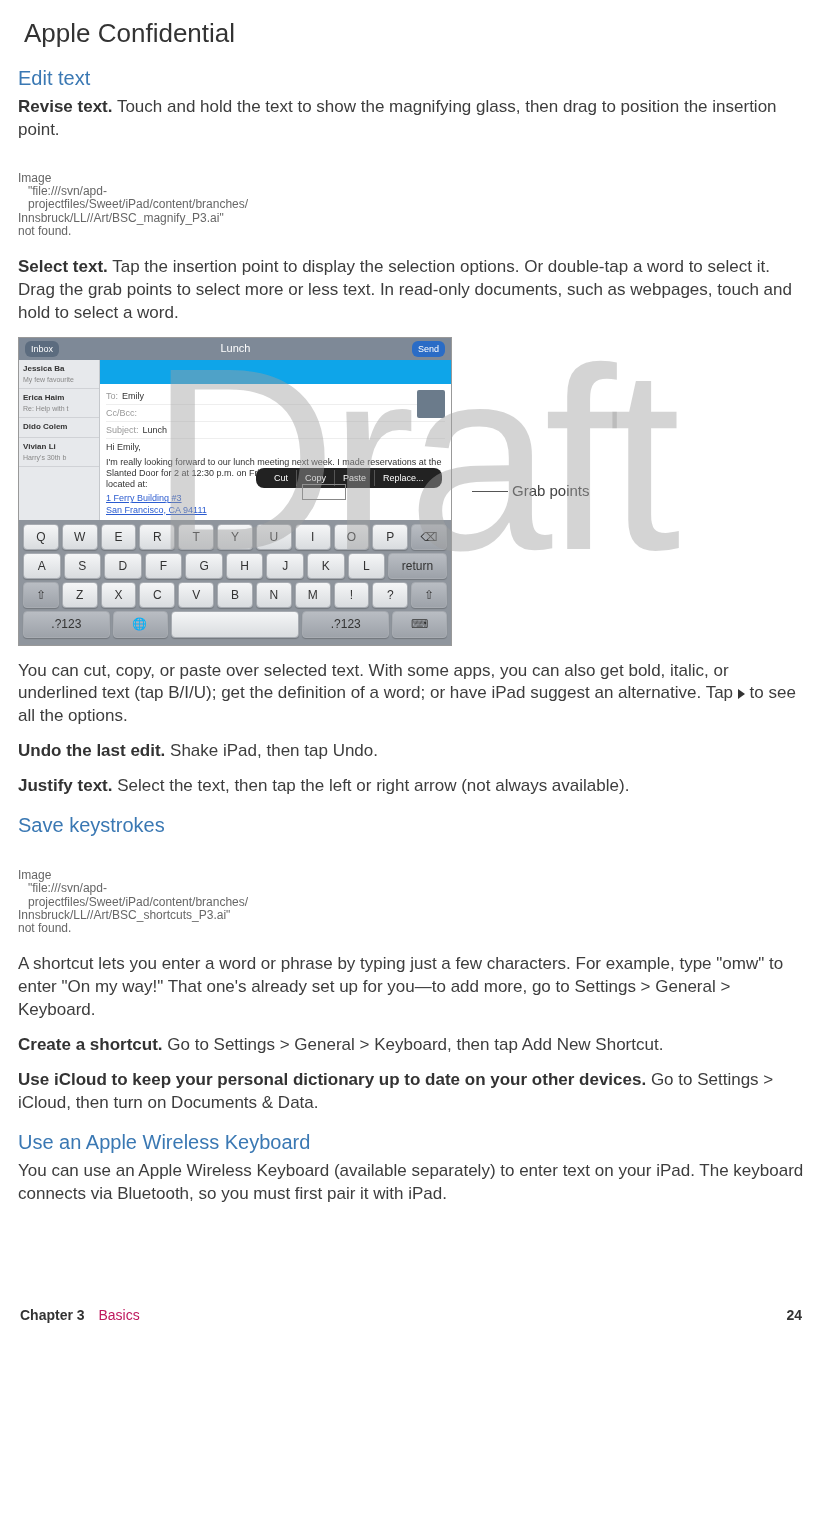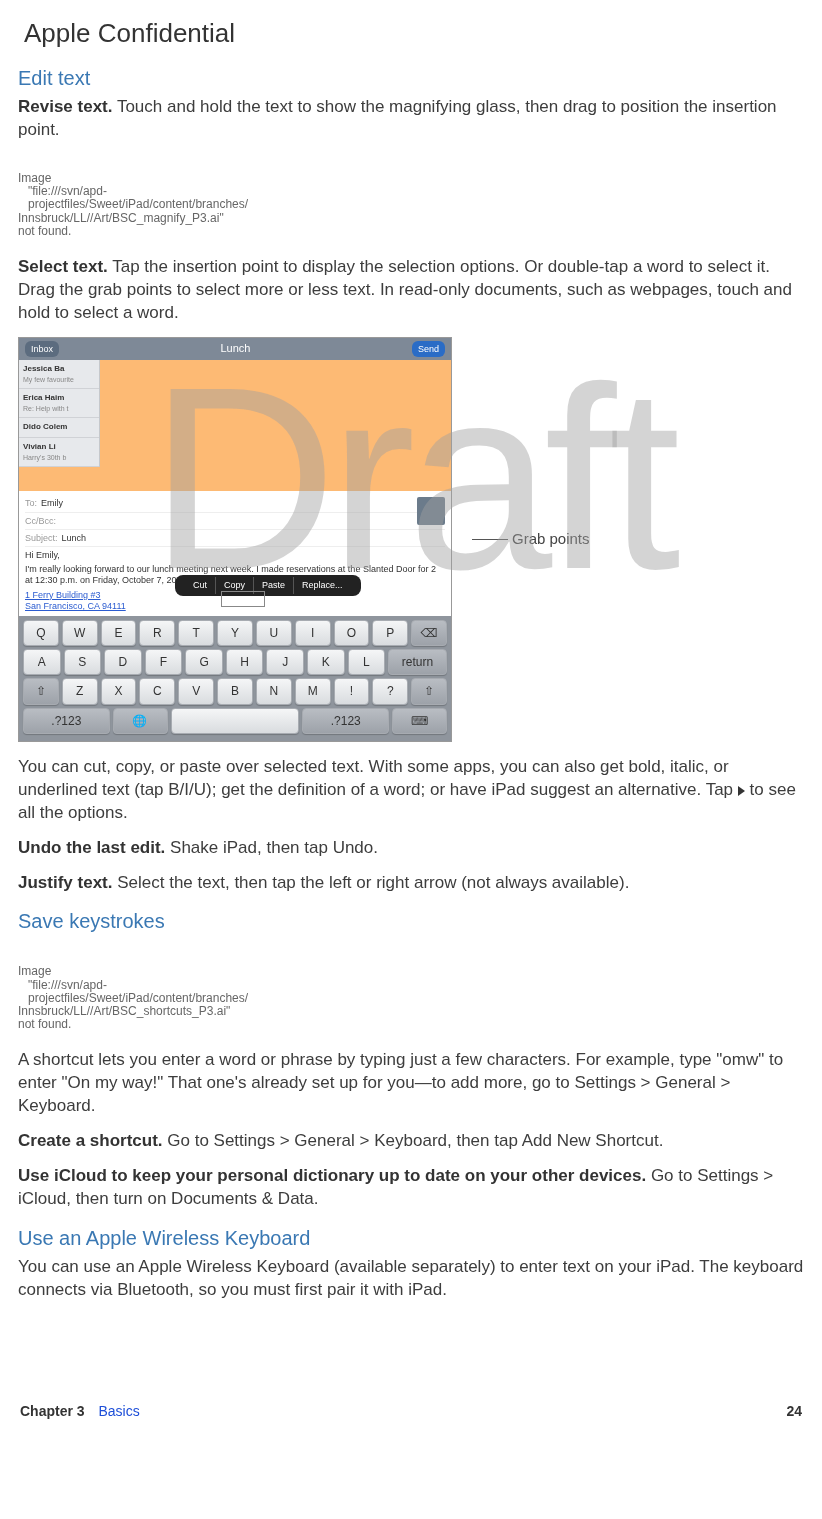--- a/index.html
+++ b/index.html
@@ -69,21 +69,21 @@
     padding: 0 2px;
   }
   .footer-left {
     font-size: 14px;
   }
   .footer-left .chapnum {
     color: #333;
     font-weight: 600;
   }
   .footer-left .chaptitle {
-    color: #1d4ed8;
+    color: #be185d;
     margin-left: 10px;
   }
   .footer-right {
     font-size: 14px;
     color: #333;
     font-weight: 600;
   }
   .figure-row {
     display: flex;
     align-items: center;
@@ -121,22 +121,21 @@
     background: #5c6c7f;
     padding: 2px 6px;
     border-radius: 6px;
     font-size: 9px;
   }
   .device .topbar .btn.blue {
     background: #2a6cc6;
   }
   .device .body {
     display: flex;
-    background: #fdba74;
-    flex-direction: column;
+    background: #0ea5e9;
   }
   .sidebar {
     width: 80px;
     background: #e7e9ec;
     border-right: 1px solid #c5c8cc;
   }
   .sidebar .item {
     padding: 4px 4px;
     border-bottom: 1px solid #d0d2d6;
     font-size: 8px;

